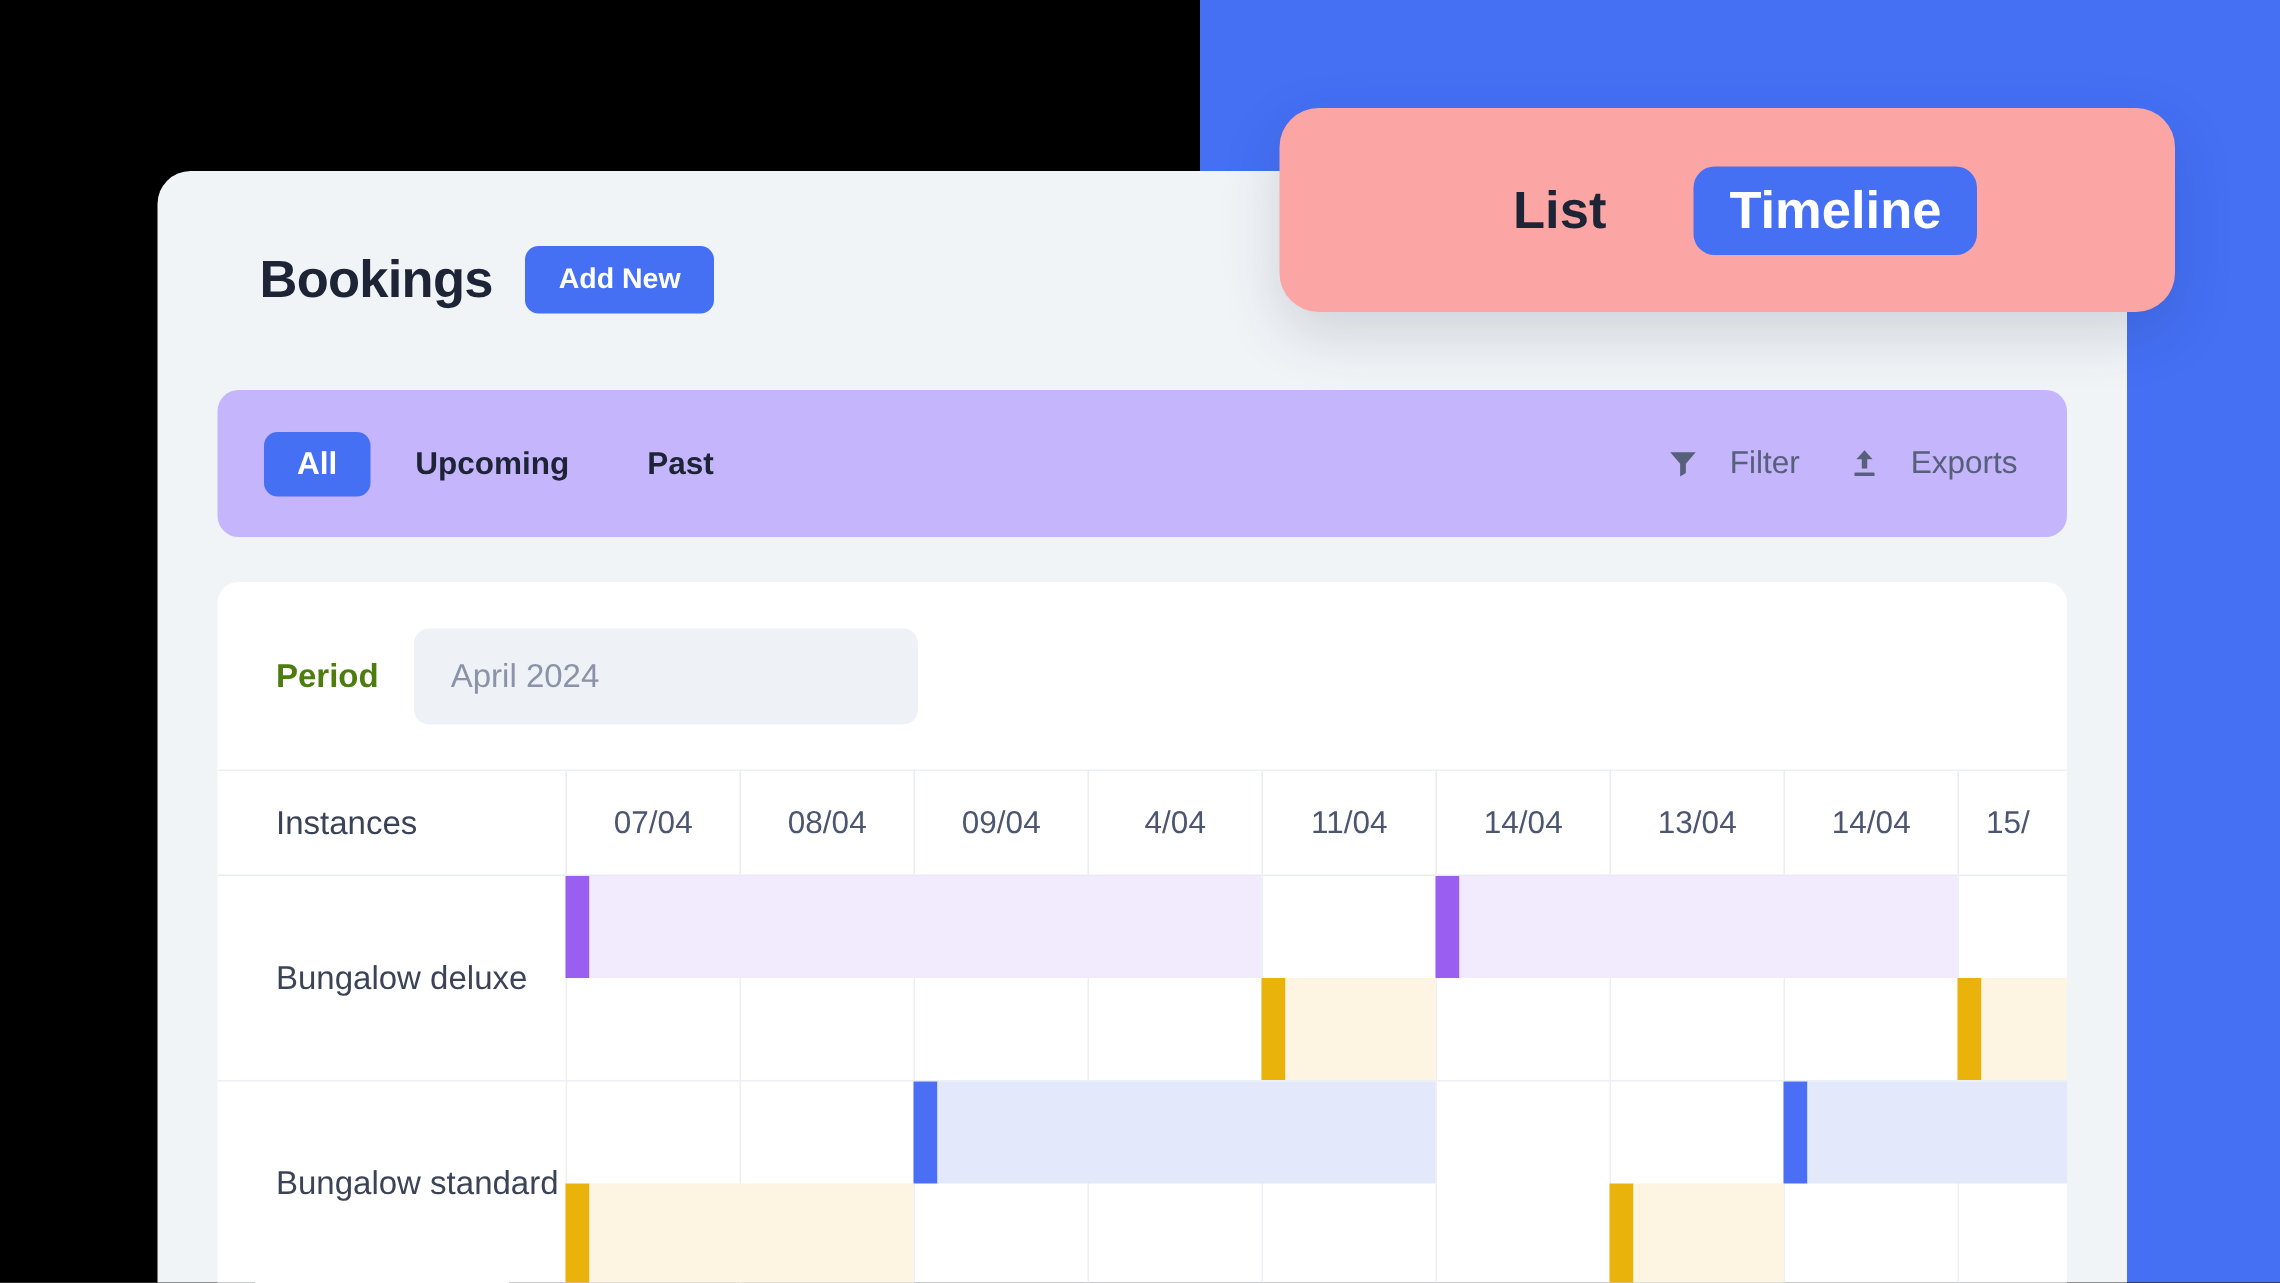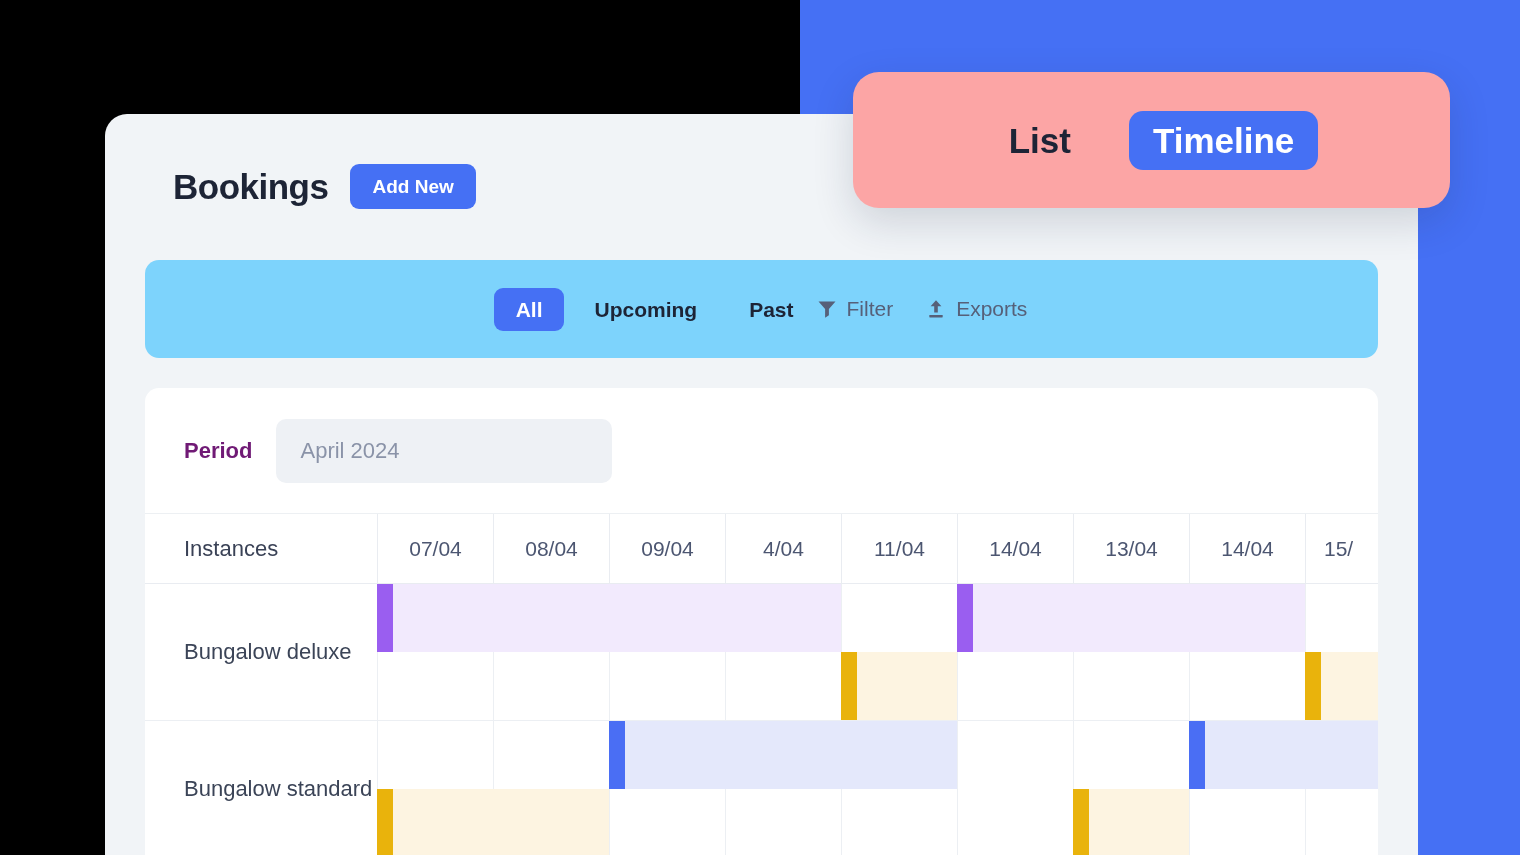--- a/index.html
+++ b/index.html
@@ -41,53 +41,53 @@
     background: var(--brand); color: #fff;
     font-size: 19px; font-weight: bold;
     padding: 13px 22px; border-radius: 9px; border: none;
     cursor: pointer; line-height: 1;
   }
 
   
   .filter-card {
     position: absolute; left: 40px; top: 146px;
     width: 1233px; height: 98px;
-    background: #7dd3fc; border-radius: 14px;
-    display: flex; align-items: center; justify-content: center;
+    background: #c4b5fd; border-radius: 14px;
+    display: flex; align-items: center; justify-content: space-between;
     padding: 0 33px 0 31px;
   }
   .seg-tabs { display: flex; align-items: center; gap: 8px; }
   .seg-tab {
     font-size: 21px; font-weight: bold; color: #1d2436;
     padding: 11px 22px; border-radius: 9px; cursor: pointer;
     background: transparent; border: none; line-height: 1;
     font-family: "Liberation Sans", sans-serif;
   }
   .seg-tab.active { background: var(--brand); color: #fff; }
 
   .filter-actions { display: flex; align-items: center; gap: 32px; }
   .action-item {
-    display: flex; align-items: center; gap: 9px;
+    display: flex; align-items: center; gap: 20px;
     font-size: 21px; color: #566079; cursor: pointer;
   }
   .action-item svg { display: block; }
 
   
   .timeline-card {
     position: absolute; left: 40px; top: 274px;
     width: 1233px; height: 483px;
     background: #fff; border-radius: 14px;
     overflow: hidden;
   }
   .period-row {
     height: 126px; display: flex; align-items: center;
     padding-left: 39px; gap: 24px;
     border-bottom: 1px solid #edf0f3;
   }
-  .period-label { font-size: 22px; font-weight: bold; color: #701a75; text-align: center; }
+  .period-label { font-size: 22px; font-weight: bold; color: #4d7c0f; text-align: center; }
   .period-field {
     width: 336px; height: 64px; background: #eef1f5;
     border-radius: 10px; display: flex; align-items: center;
     padding-left: 24px; font-size: 22px; color: #8a93a8;
     border: none; font-family: "Liberation Sans", sans-serif;
   }
 
   
   .tl-table { display: block; }
   .tl-head {

